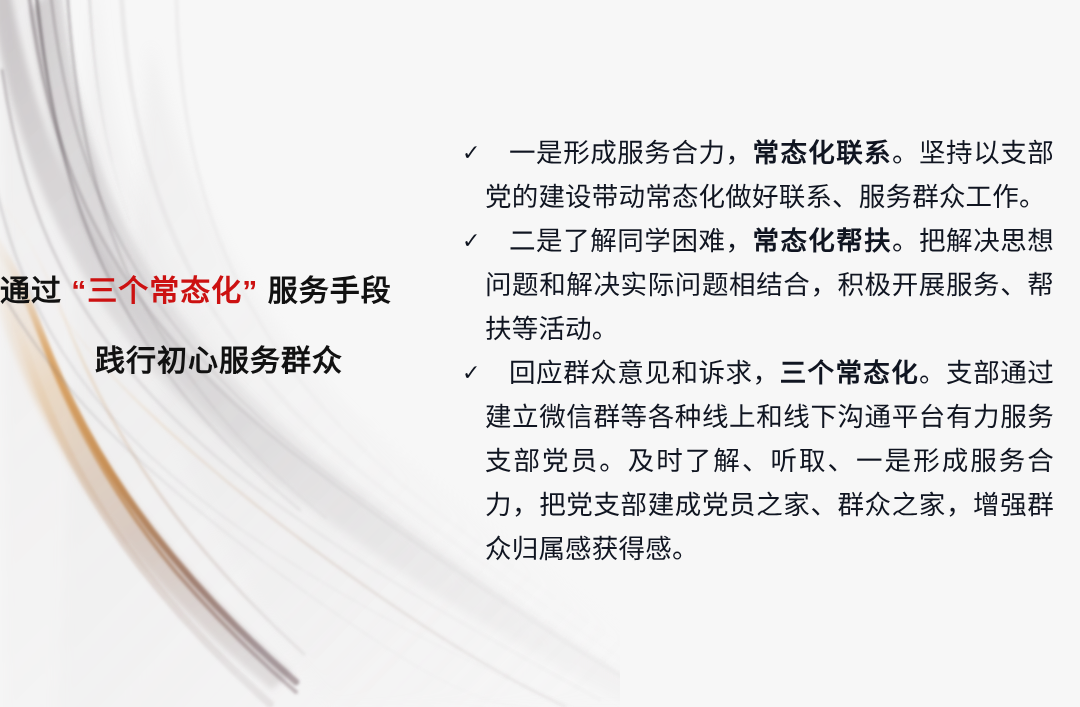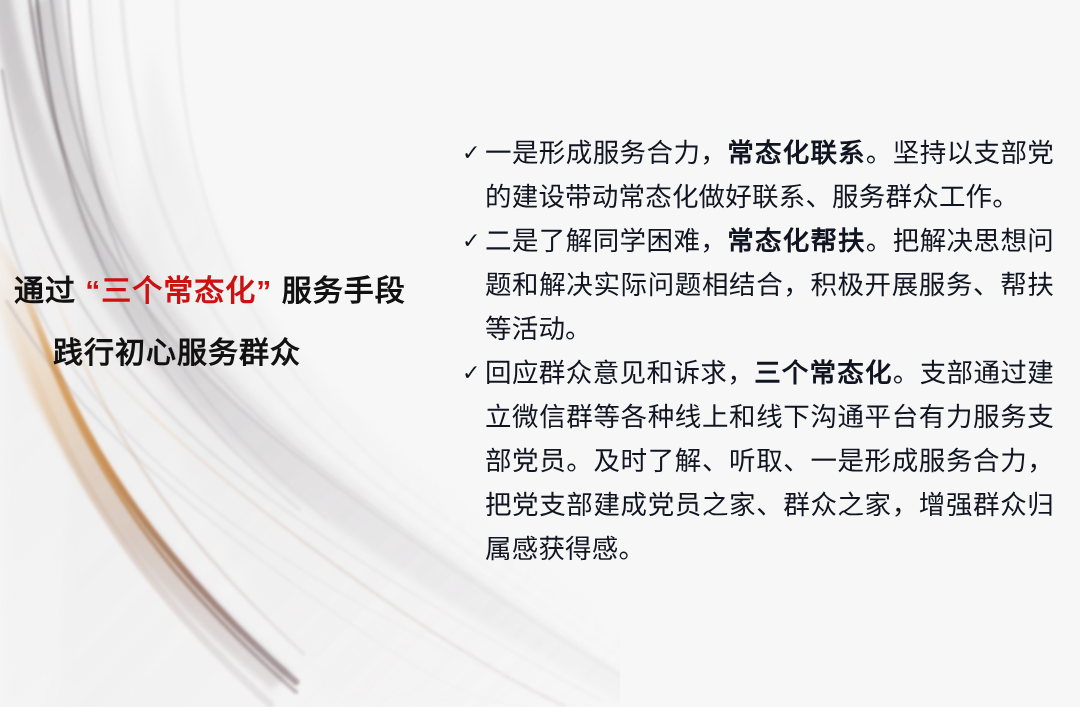--- a/index.html
+++ b/index.html
@@ -40,22 +40,22 @@
   .title-line {
     font-family: "Liberation Sans", "DejaVu Sans", sans-serif;
     font-weight: 700;
     font-size: 30px;
     line-height: 46px;
     color: #111111;
     letter-spacing: 1px;
     white-space: nowrap;
   }
 
-  #title-line-1 { padding-left: 14px; }
-  #title-line-2 { padding-left: 53px; margin-top: 16px; }
+  #title-line-1 { }
+  #title-line-2 { padding-left: 95px; margin-top: 24px; }
 
   .title-accent { color: #cc1111; }
 
   
   #body-block {
     position: absolute;
     left: 462px;
     top: 131px;
     width: 592px;
     z-index: 5;
@@ -77,21 +77,21 @@
     position: absolute;
     left: 0;
     top: 0;
     font-family: "DejaVu Sans", sans-serif;
     font-size: 22px;
     line-height: 44px;
     font-weight: 700;
     color: #101521;
   }
 
-  .bullet-text { display: inline; }
+  .bullet-text { display: inline; margin-left: 24px; }
 
   .emph {
     font-weight: 700;
     letter-spacing: 1px;
   }
 </style>
 </head>
 <body>
 
 <div id="slide">

